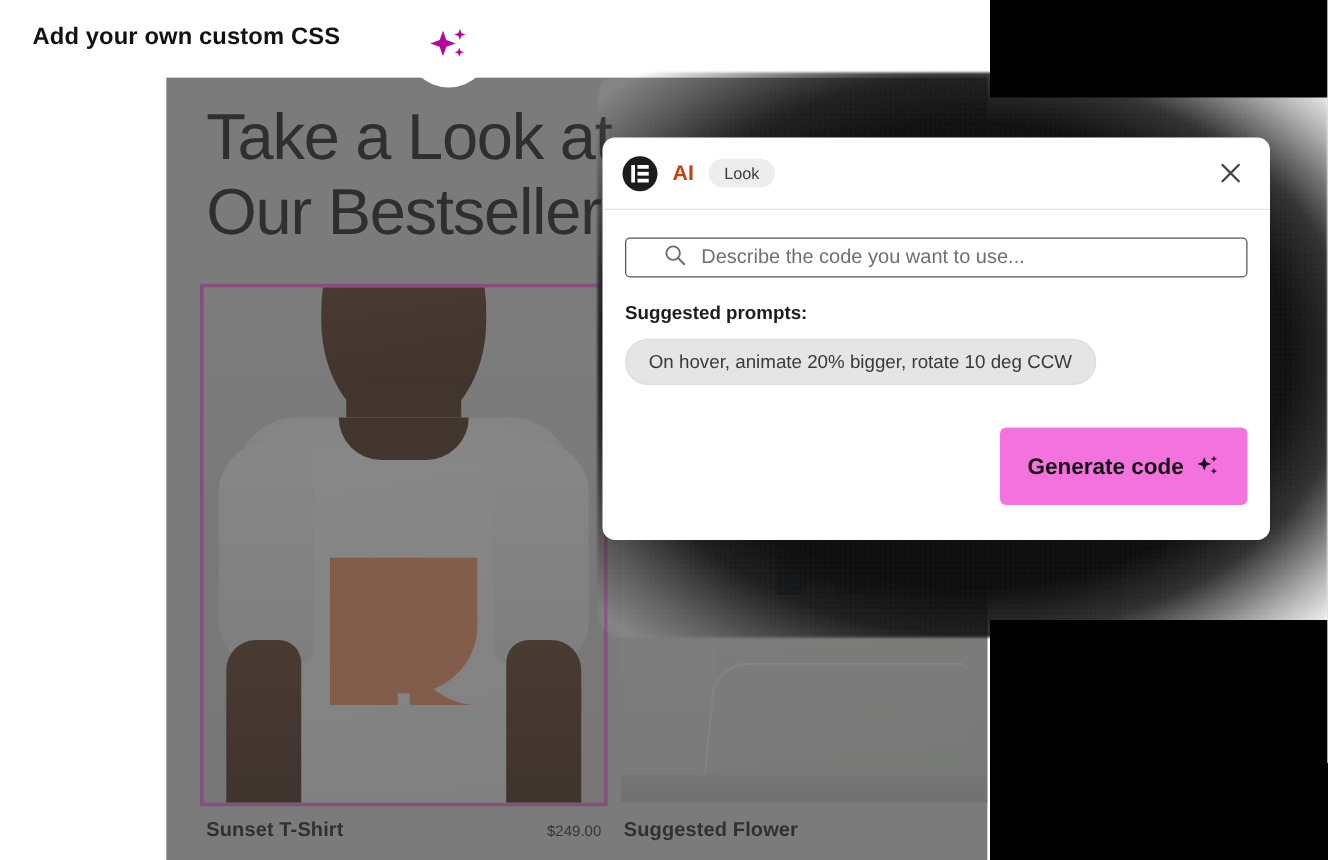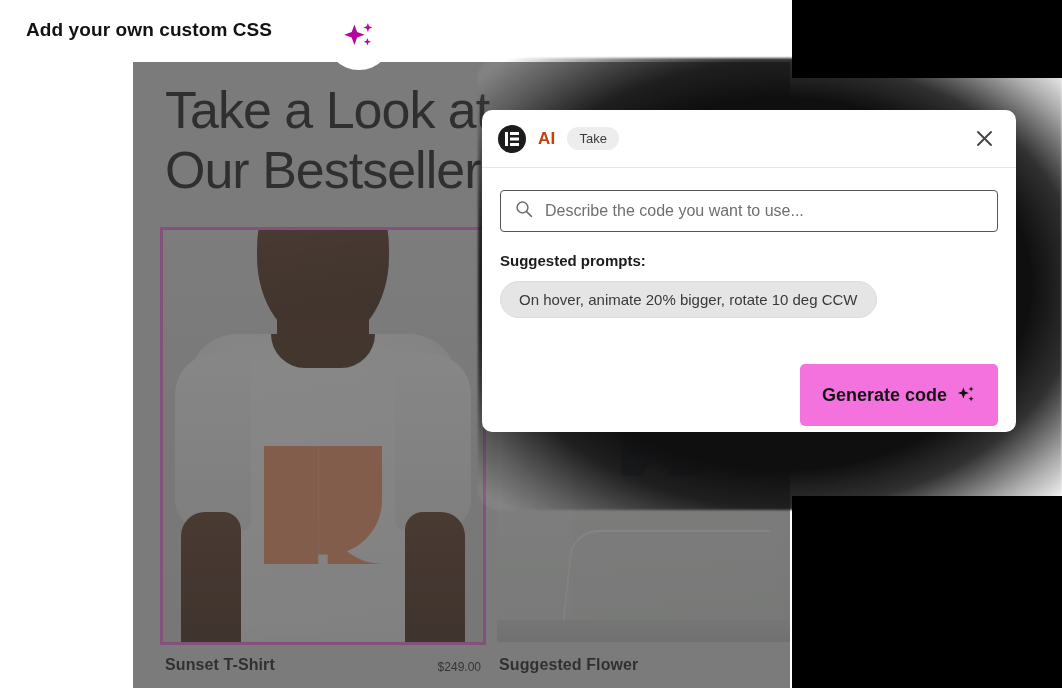--- a/index.html
+++ b/index.html
@@ -150,21 +150,21 @@
     width: 100%; height: 22px;
     background: radial-gradient(22px 22px at 18% 100%, #d8dad7 60%, transparent 61%),
                 radial-gradient(22px 22px at 82% 100%, #d8dad7 60%, transparent 61%);
   }
   .hoodie-hem {
     position: absolute; left: -12px; bottom: 0; width: 340px; height: 22px;
     background: linear-gradient(180deg,#cbcdca,#bdc0bd);
   }
 
   .product-meta {
-    display: flex; align-items: flex-end; 
+    display: flex; align-items: center; 
     padding: 14px 2px 0 2px;
   }
   .product-name { font-size: 16px; font-weight: 700; color: #1e1e1e; letter-spacing: .1px; }
   .product-price { font-size: 12px; font-weight: 400; color: #2b2b2b; margin-left: auto; }
 
   
   .panel-shadow {
     position: absolute;
     left: 478px;
     top: 58px;
@@ -241,24 +241,24 @@
     width: 28px; height: 28px;
     display: flex; align-items: center; justify-content: center;
     cursor: pointer;
     color: #444;
   }
 
   .ai-body { padding: 22px 18px 0 18px; }
 
   .search-box {
     display: flex; align-items: center; gap: 12px;
-    height: 42px;
+    height: 32px;
     border: 1px solid #555;
     border-radius: 4px;
-    padding: 0 14px;
+    padding: 0 30px;
   }
   .search-box svg { flex: 0 0 auto; color: #6b6b6b; }
   .search-box input {
     flex: 1 1 auto;
     border: none; outline: none;
     font-family: "Liberation Sans", sans-serif;
     font-size: 16px;
     color: #1e1e1e;
     background: transparent;
   }
@@ -279,21 +279,21 @@
     font-size: 15px;
     color: #3a3a3a;
     background: #e5e5e5;
     cursor: pointer;
     white-space: nowrap;
   }
 
   .ai-footer {
     position: absolute;
     right: 18px;
-    bottom: 6px;
+    bottom: 28px;
   }
   .generate-btn {
     display: inline-flex; align-items: center; gap: 9px;
     background: #f472dd;
     color: #141414;
     border: none;
     border-radius: 5px;
     padding: 0 22px;
     height: 62px;
     font-family: "Liberation Sans", sans-serif;
@@ -398,21 +398,21 @@
     <div class="ai-header">
       <span class="brand-logo">
         <svg width="16" height="16" viewBox="0 0 16 16" aria-hidden="true">
           <rect x="1" y="1" width="3" height="14" fill="#ffffff"></rect>
           <rect x="6" y="1" width="9" height="3" fill="#ffffff"></rect>
           <rect x="6" y="6.5" width="9" height="3" fill="#ffffff"></rect>
           <rect x="6" y="12" width="9" height="3" fill="#ffffff"></rect>
         </svg>
       </span>
       <span class="brand-title">AI</span>
-      <span class="beta-pill">Take</span>
+      <span class="beta-pill">Look</span>
       <span class="close-btn">
         <svg width="17" height="17" viewBox="0 0 17 17" aria-hidden="true">
           <path d="M2 2 L15 15 M15 2 L2 15" stroke="currentColor" stroke-width="1.9" stroke-linecap="round"></path>
         </svg>
       </span>
     </div>
 
     <div class="ai-body">
 
       <div class="search-box">

